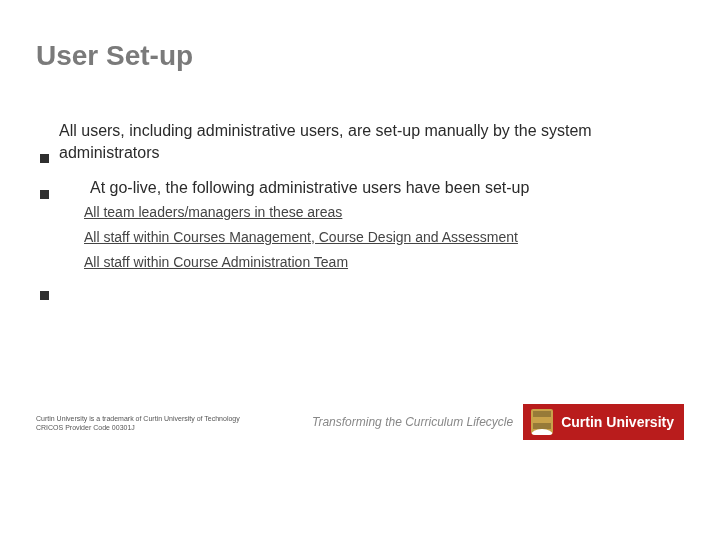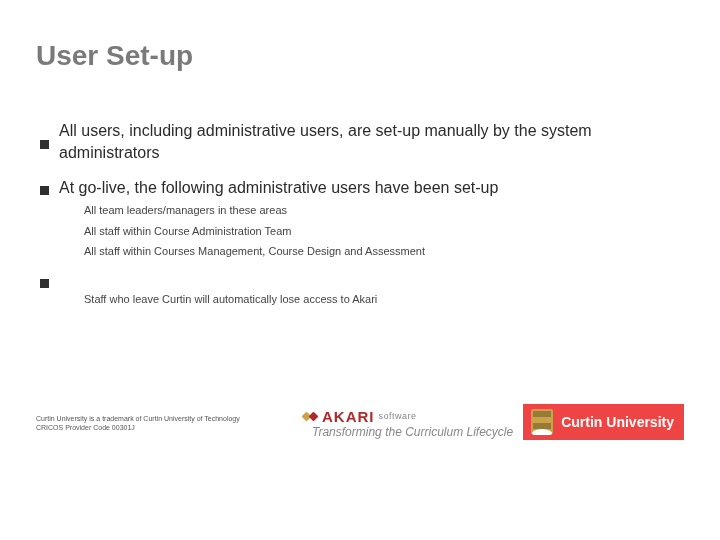--- a/index.html
+++ b/index.html
@@ -1,39 +1,39 @@
 <!DOCTYPE html>
 <html><head>
 <meta charset="utf-8">
 <style>
   * { margin: 0; padding: 0; box-sizing: border-box; }
   html, body { width: 720px; height: 540px; background: #fff; font-family: Arial, Helvetica, sans-serif; color: #222; }
   .slide { position: relative; width: 720px; height: 452px; padding: 40px 36px 0 36px; }
   .title { font-size: 28px; font-weight: bold; color: #7a7a7a; margin-bottom: 48px; }
   .content { padding-left: 4px; }
-  .bullet-row { display: flex; align-items: center; margin-bottom: 14px; }
-  .bullet-row.tight { margin-bottom: 4px; }
+  .bullet-row { display: flex; align-items: flex-end; margin-bottom: 14px; }
+  .bullet-row.tight { margin-bottom: 4px; gap: 31px; }
   .sq { flex: 0 0 auto; width: 9px; height: 9px; background: #2f2f2f; margin-top: 6px; margin-right: 10px; }
   .btxt { font-size: 16px; line-height: 1.35; color: #2b2b2b; }
   .sub-block { margin: 4px 0 14px 44px; }
   .sub-block.last { margin-bottom: 6px; }
-  .sub-item { font-size: 11px; line-height: 1.35; color: #444; margin-bottom: 6px; }
+  .sub-item { font-size: 14px; line-height: 1.35; color: #444; margin-bottom: 6px; text-decoration: underline; }
   .footer { position: absolute; left: 36px; bottom: 20px; right: 36px; height: 40px; }
   .footer-left { position: absolute; left: 0; bottom: 0; }
   .fine { font-size: 7px; color: #555; line-height: 1.3; }
   .footer-right { position: absolute; right: 0; bottom: -8px; display: flex; align-items: center; gap: 10px; }
   .akari { text-align: left; line-height: 1; }
   .akari-top { display: flex; align-items: center; gap: 2px; }
   .akari-icon { width: 20px; height: 20px; position: relative; }
   .akari-icon::before { content: ""; position: absolute; left: 3px; top: 6px; width: 7px; height: 7px; background: #c9a24a; border-radius: 1px; transform: rotate(45deg); }
   .akari-icon::after { content: ""; position: absolute; left: 10px; top: 6px; width: 7px; height: 7px; background: #b12a2a; border-radius: 1px; transform: rotate(45deg); }
   .akari-name { font-size: 15px; font-weight: bold; letter-spacing: 1px; color: #b12a2a; }
   .akari-soft { font-size: 9px; color: #888; margin-left: 2px; letter-spacing: 0.5px; }
   .akari-tag { font-size: 12px; color: #888; font-style: italic; margin-left: 12px; margin-top: -1px; }
-  .curtin { display: flex; align-items: center; background: #ef4444; color: #fff; padding: 6px 10px 6px 8px; gap: 8px; height: 36px; }
+  .curtin { display: flex; align-items: center; background: #b91c1c; color: #fff; padding: 6px 10px 6px 8px; gap: 8px; height: 36px; }
   .shield { width: 22px; height: 26px; background: #c9a24a; position: relative; border-radius: 2px 2px 4px 4px; overflow: hidden; }
   .shield::before { content: ""; position: absolute; inset: 2px 2px 6px 2px; background:
       linear-gradient(#000 0 33%, transparent 33% 66%, #000 66% 100%); opacity: .25; }
   .shield::after { content: ""; position: absolute; left: 0; right: 0; bottom: -6px; height: 12px;
       background: #fff; border-radius: 50%; }
   .curtin-text { font-size: 14px; font-weight: 600; white-space: nowrap; }
 </style>
 </head>
 <body>
 
@@ -48,45 +48,39 @@
       <div class="btxt">All users, including administrative users, are set-up manually by the system administrators</div>
     </div>
 
 
     <div class="bullet-row tight">
       <div class="sq"></div>
       <div class="btxt">At go-live, the following administrative users have been set-up</div>
     </div>
     <div class="sub-block">
       <div class="sub-item">All team leaders/managers in these areas</div>
+      <div class="sub-item">All staff within Courses Management, Course Design and Assessment</div>
       <div class="sub-item">All staff within Course Administration Team</div>
-      <div class="sub-item">All staff within Courses Management, Course Design and Assessment</div>
     </div>
 
     <div class="bullet-row tight">
       <div class="sq"></div>
     </div>
     <div class="sub-block last">
-      <div class="sub-item">Staff who leave Curtin will automatically lose access to Akari</div>
     </div>
 
   </div>
 
   <div class="footer">
     <div class="footer-left">
       <div class="fine">Curtin University is a trademark of Curtin University of Technology</div>
       <div class="fine">CRICOS Provider Code 00301J</div>
     </div>
     <div class="footer-right">
       <div class="akari">
-        <div class="akari-top">
-          <div class="akari-icon"></div>
-          <span class="akari-name">AKARI</span>
-          <span class="akari-soft">software</span>
-        </div>
         <div class="akari-tag">Transforming the Curriculum Lifecycle</div>
       </div>
       <div class="curtin">
         <div class="shield"></div>
         <div class="curtin-text">Curtin University</div>
       </div>
     </div>
   </div>
 
 </div>

